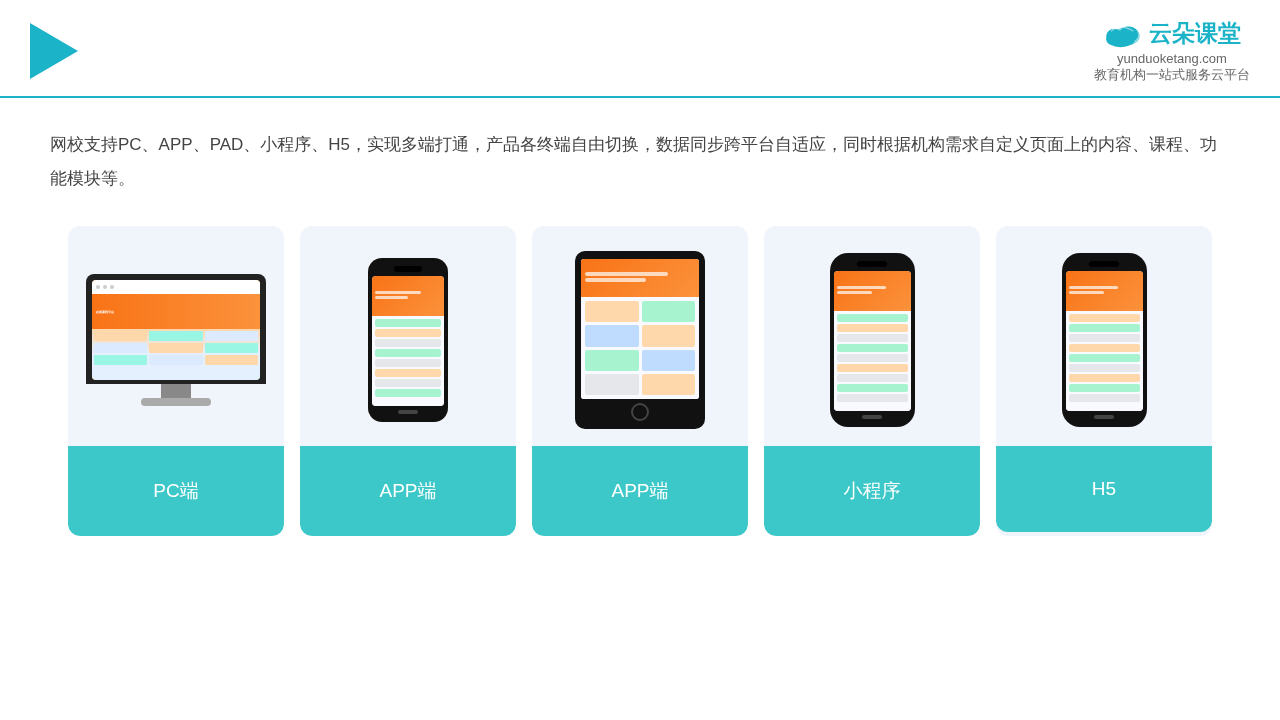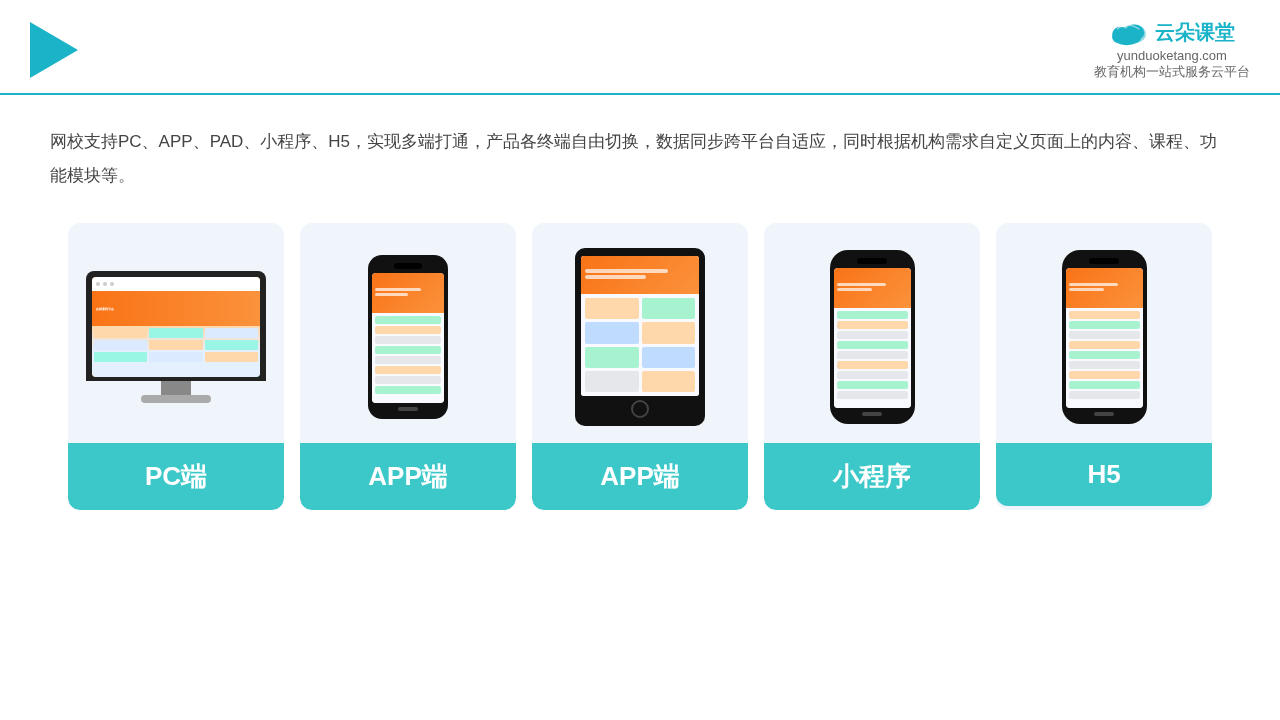--- a/index.html
+++ b/index.html
@@ -46,21 +46,21 @@
     .brand-logo {
       display: flex;
       align-items: center;
       gap: 6px;
     }
     .cloud-icon {
       width: 40px;
       height: 28px;
     }
     .brand-name {
-      font-size: 20px;
+      font-size: 23px;
       font-weight: bold;
       color: #1ab3c8;
     }
     .brand-sub {
       font-size: 13px;
       color: #666;
       text-align: center;
       margin-top: 2px;
     }
 
@@ -96,24 +96,24 @@
       height: 220px;
       display: flex;
       align-items: center;
       justify-content: center;
       padding: 18px 10px 10px;
     }
     .card-label {
       width: 100%;
       background: #3cc8c8;
       color: #fff;
-      font-size: 26px;
-      font-weight: 700;
+      font-size: 19px;
+      font-weight: 400;
       text-align: center;
-      padding: 16px 0;
+      padding: 32px 0;
       border-radius: 0 0 12px 12px;
     }
 
     
     .pc-monitor {
       position: relative;
       width: 180px;
     }
     .monitor-screen-outer {
       background: #222;

